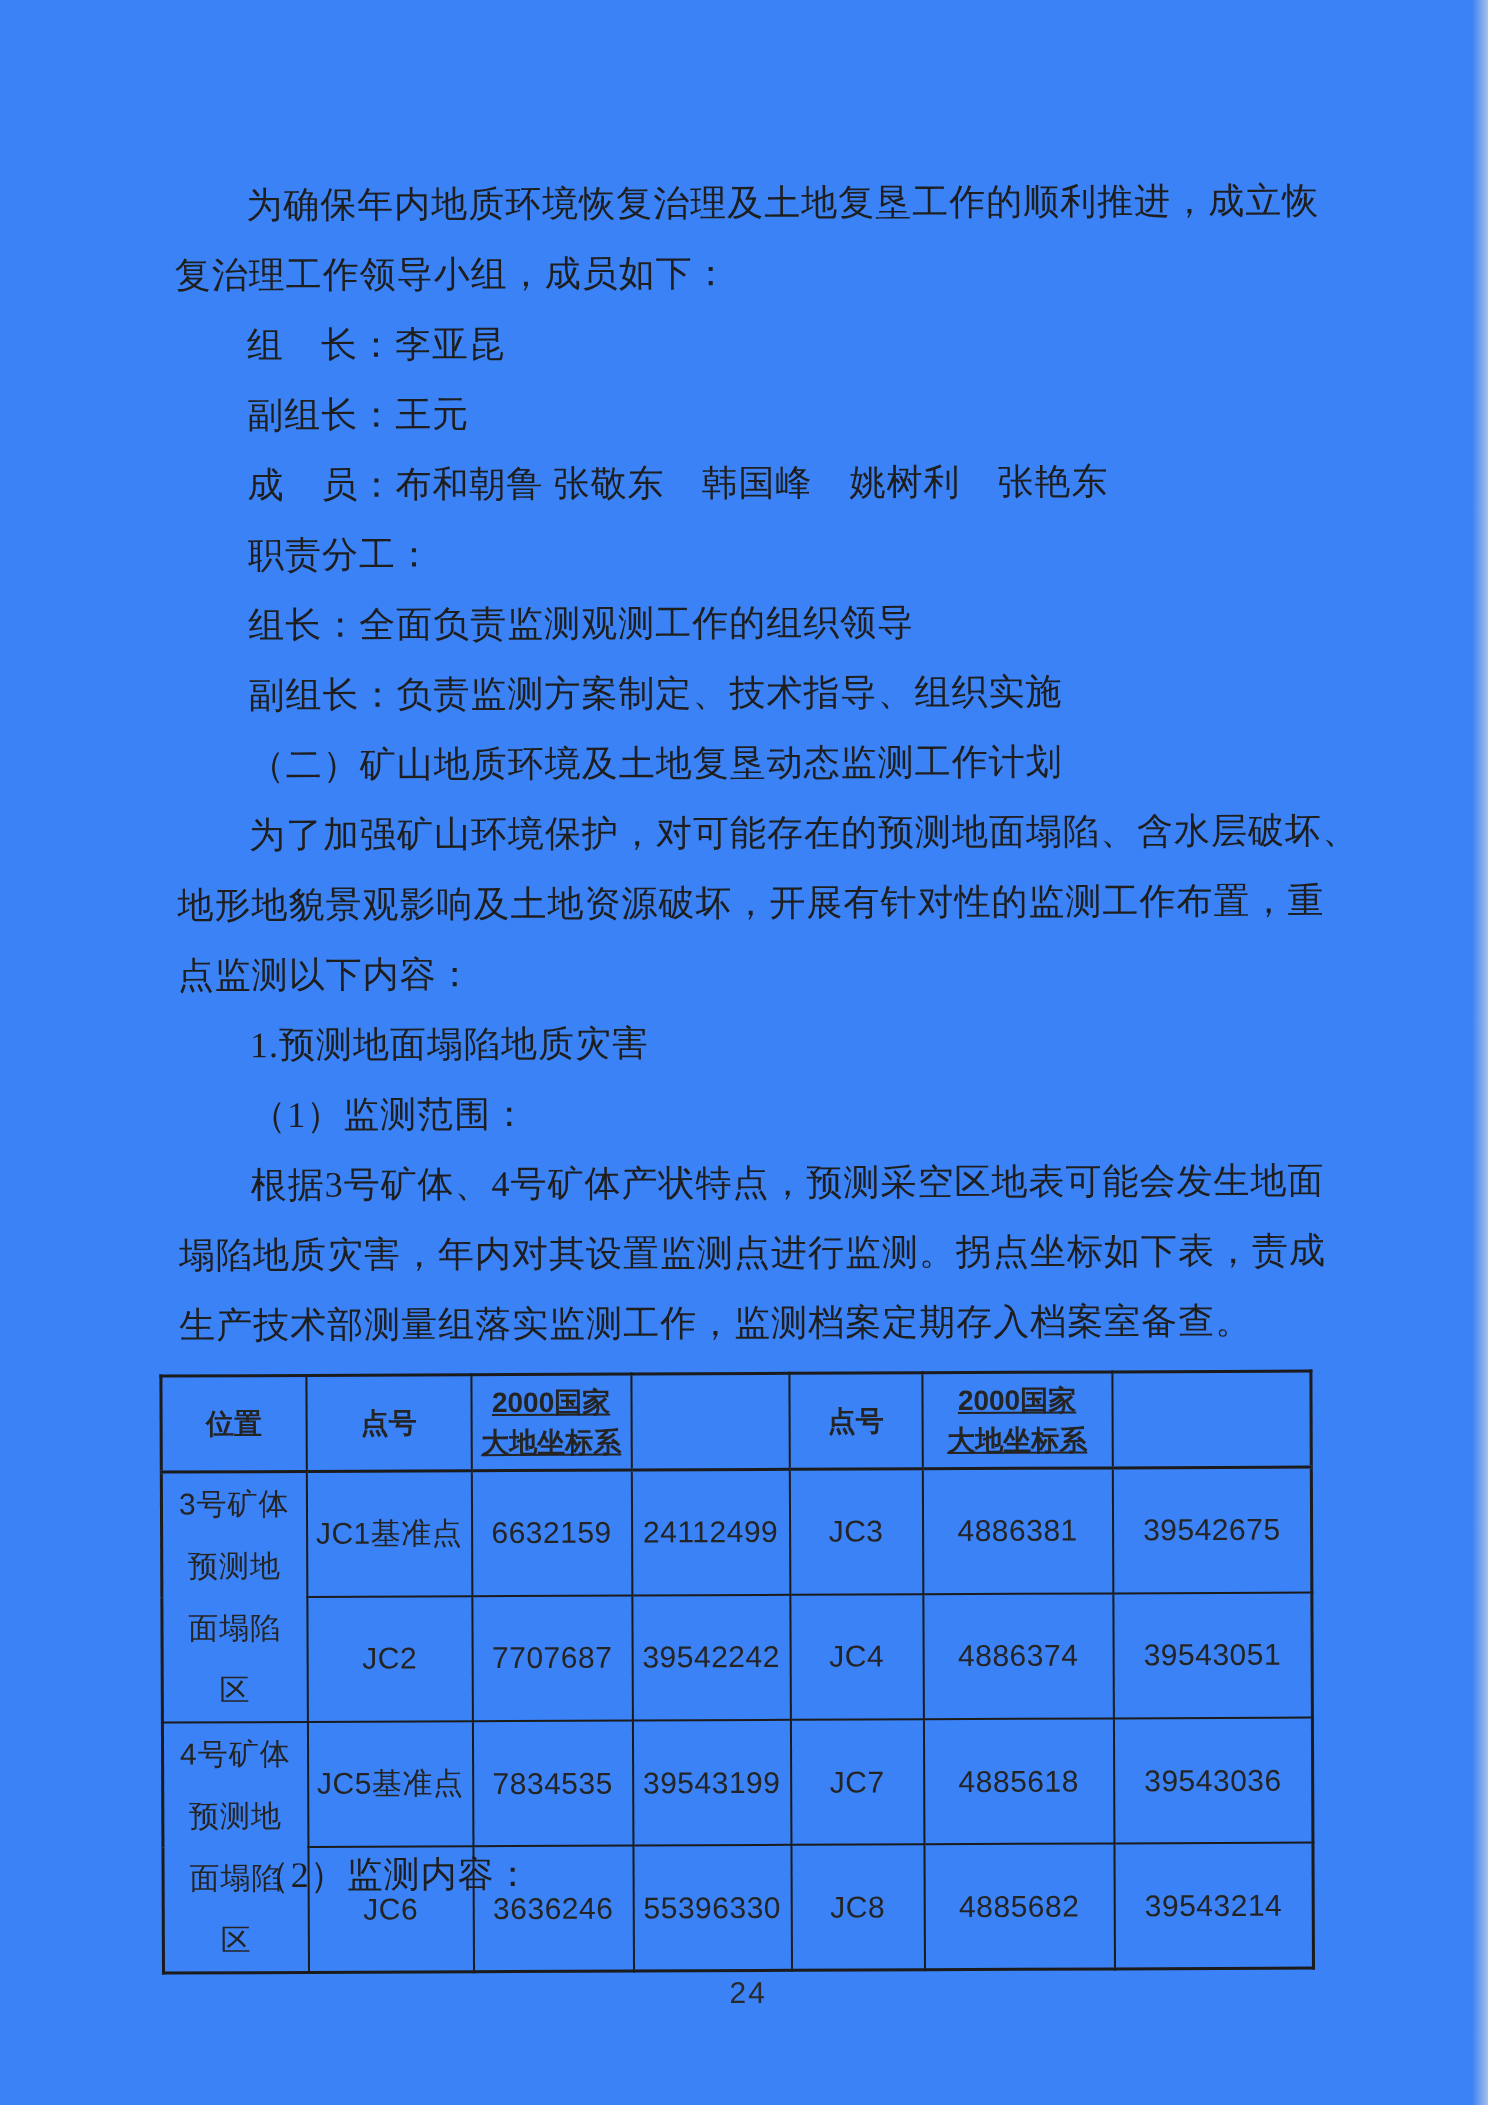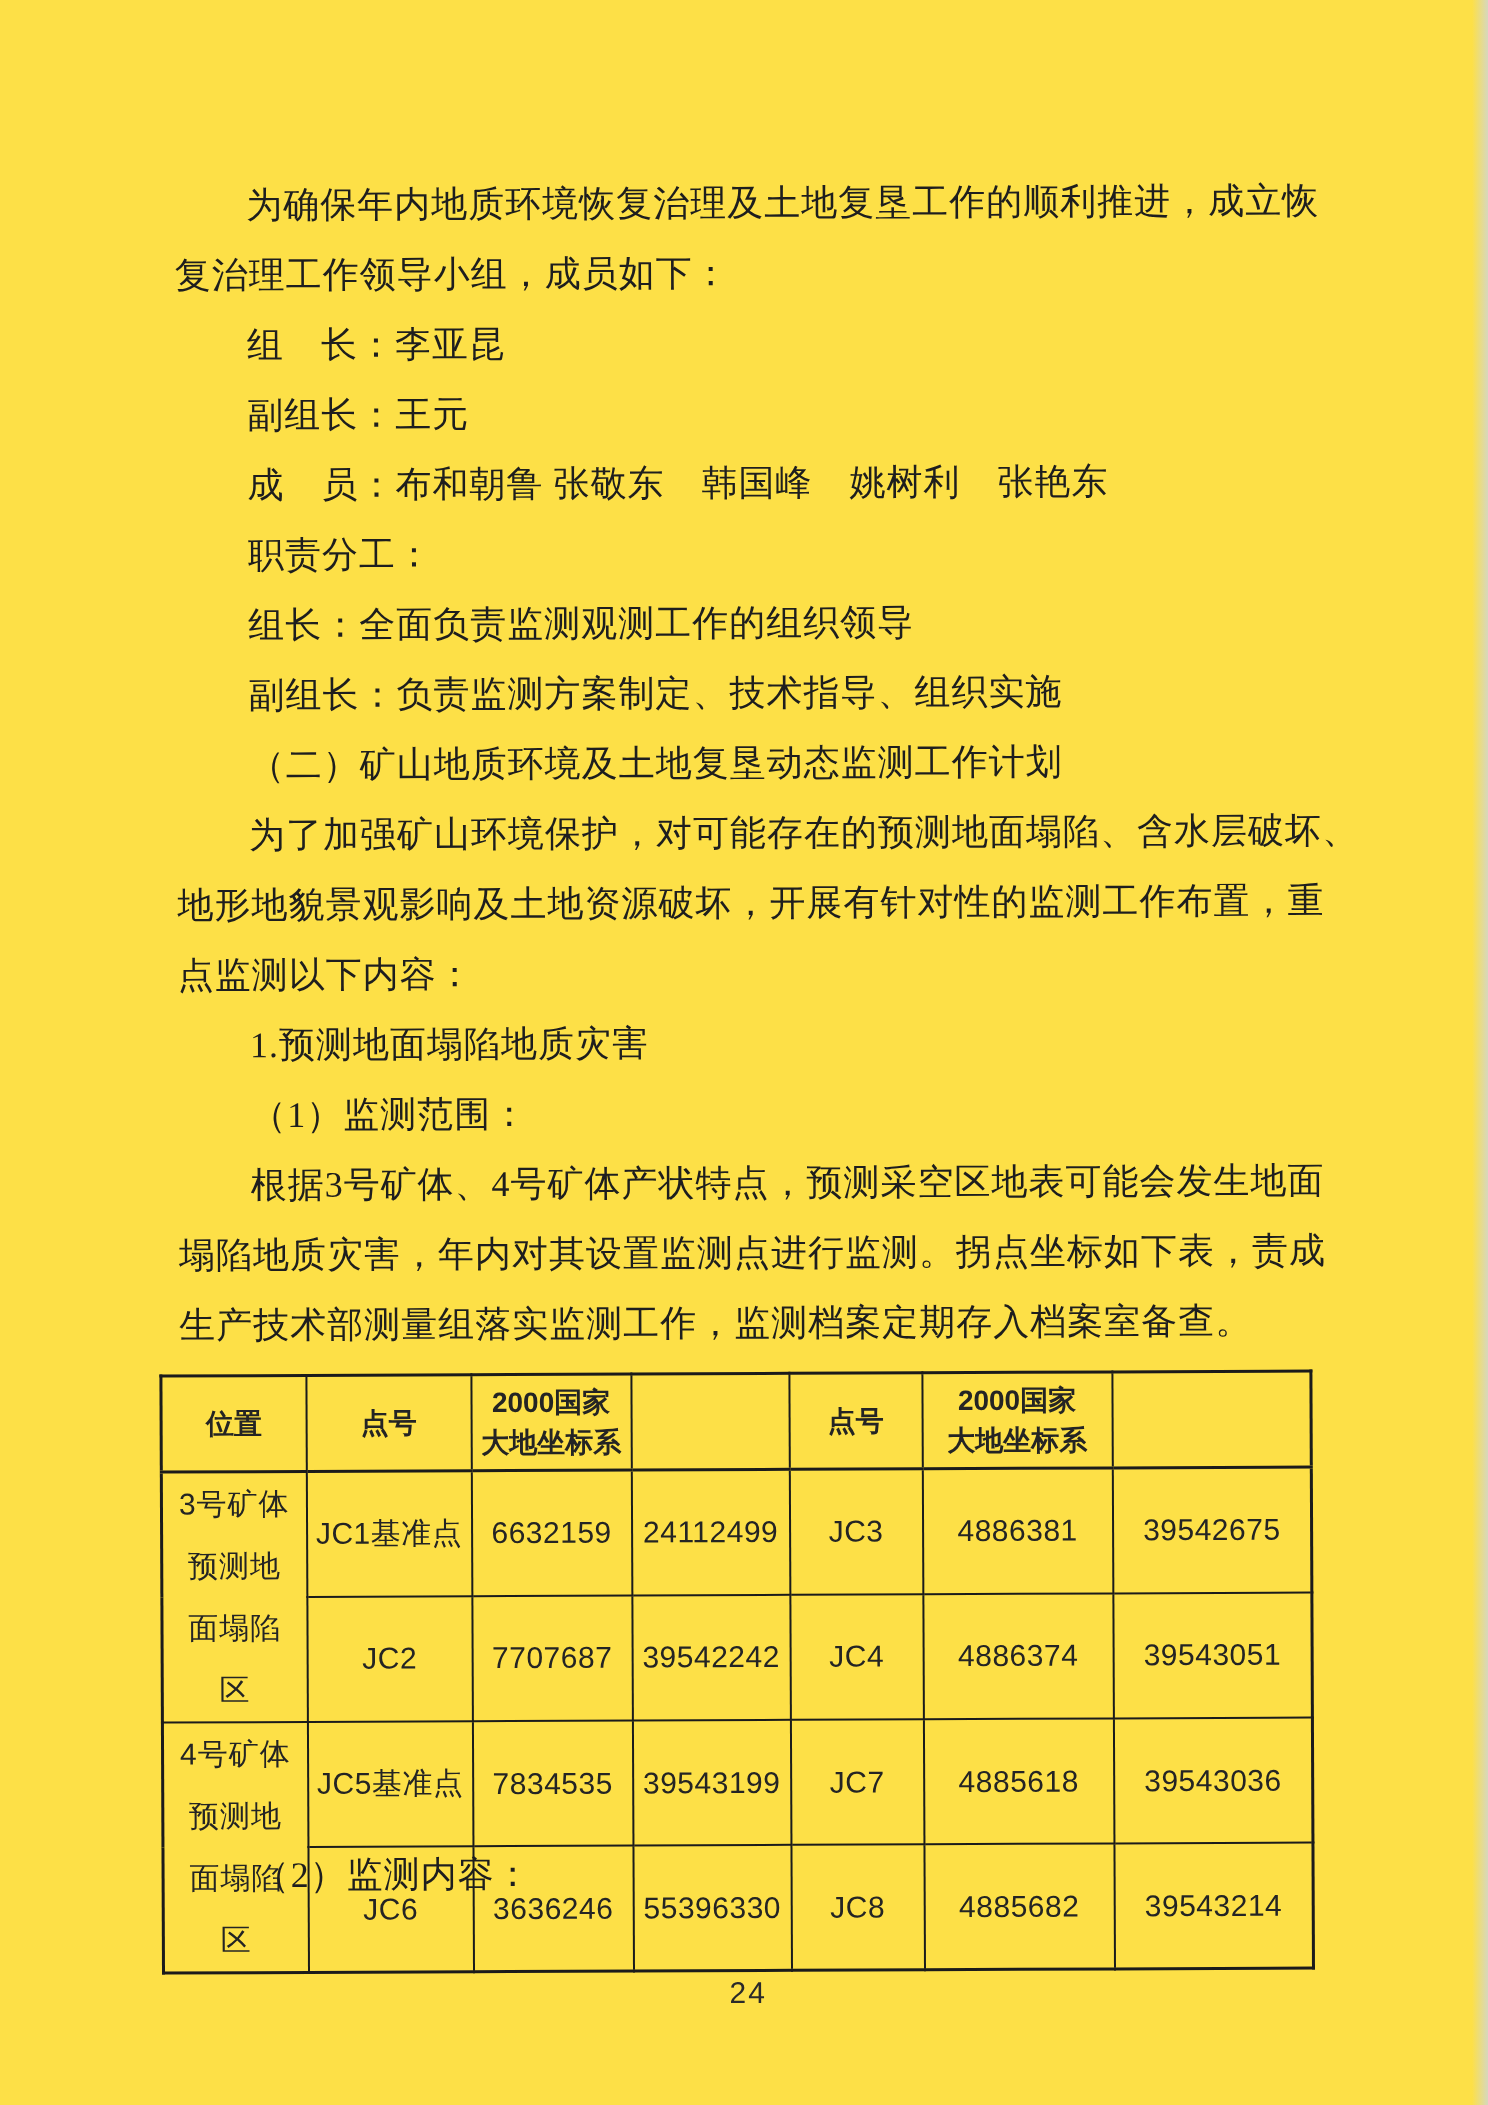--- a/index.html
+++ b/index.html
@@ -1,19 +1,19 @@
 <!DOCTYPE html>
 <html><head>
 <meta charset="utf-8">
 <style>
   html,body{margin:0;padding:0;background:#ffffff;}
   .page{
     position:relative;
     width:1488px;height:2105px;
-    background:#fde047;
+    background:#3b82f6;
     color:#1e1e1e;
     font-family:"Liberation Serif","DejaVu Serif",serif;
     overflow:hidden;
   }
   .content{position:absolute;left:0;top:0;width:100%;height:100%;transform:rotate(-0.25deg);transform-origin:50% 50%;}
   .text-block{position:absolute;left:178px;top:168px;width:1140px;}
   .line{
     height:70px;line-height:70px;
     font-size:36px;letter-spacing:1px;
     white-space:nowrap;
@@ -27,21 +27,21 @@
     font-family:"Liberation Sans","DejaVu Sans",sans-serif;
     color:#242424;
   }
   .coord-table th,.coord-table td{
     border:2px solid #1b1b1b;
     text-align:center;vertical-align:middle;
     padding:0 4px;overflow:hidden;
   }
   tr.header-row{height:96px;}
   tr.header-row th{font-size:28px;font-weight:bold;border-bottom:3px solid #1b1b1b;}
-  .coord-hdr{line-height:40px;}
+  .coord-hdr{line-height:40px;text-decoration:underline;}
   tr.data-row{height:91px;}
   .coord-table td{font-size:30px;font-weight:400;letter-spacing:0.5px;}
   td.loc{font-size:30px;line-height:62px;padding:0 10px;letter-spacing:1px;}
   .after-line{position:absolute;left:178px;top:1838px;width:1140px;}
   .page-number{
     position:absolute;left:0;top:1976px;width:100%;
     text-align:center;font-size:30px;letter-spacing:2px;
     font-family:"Liberation Sans","DejaVu Sans",sans-serif;color:#2a2a2a;
   }
   .scan-edge{

